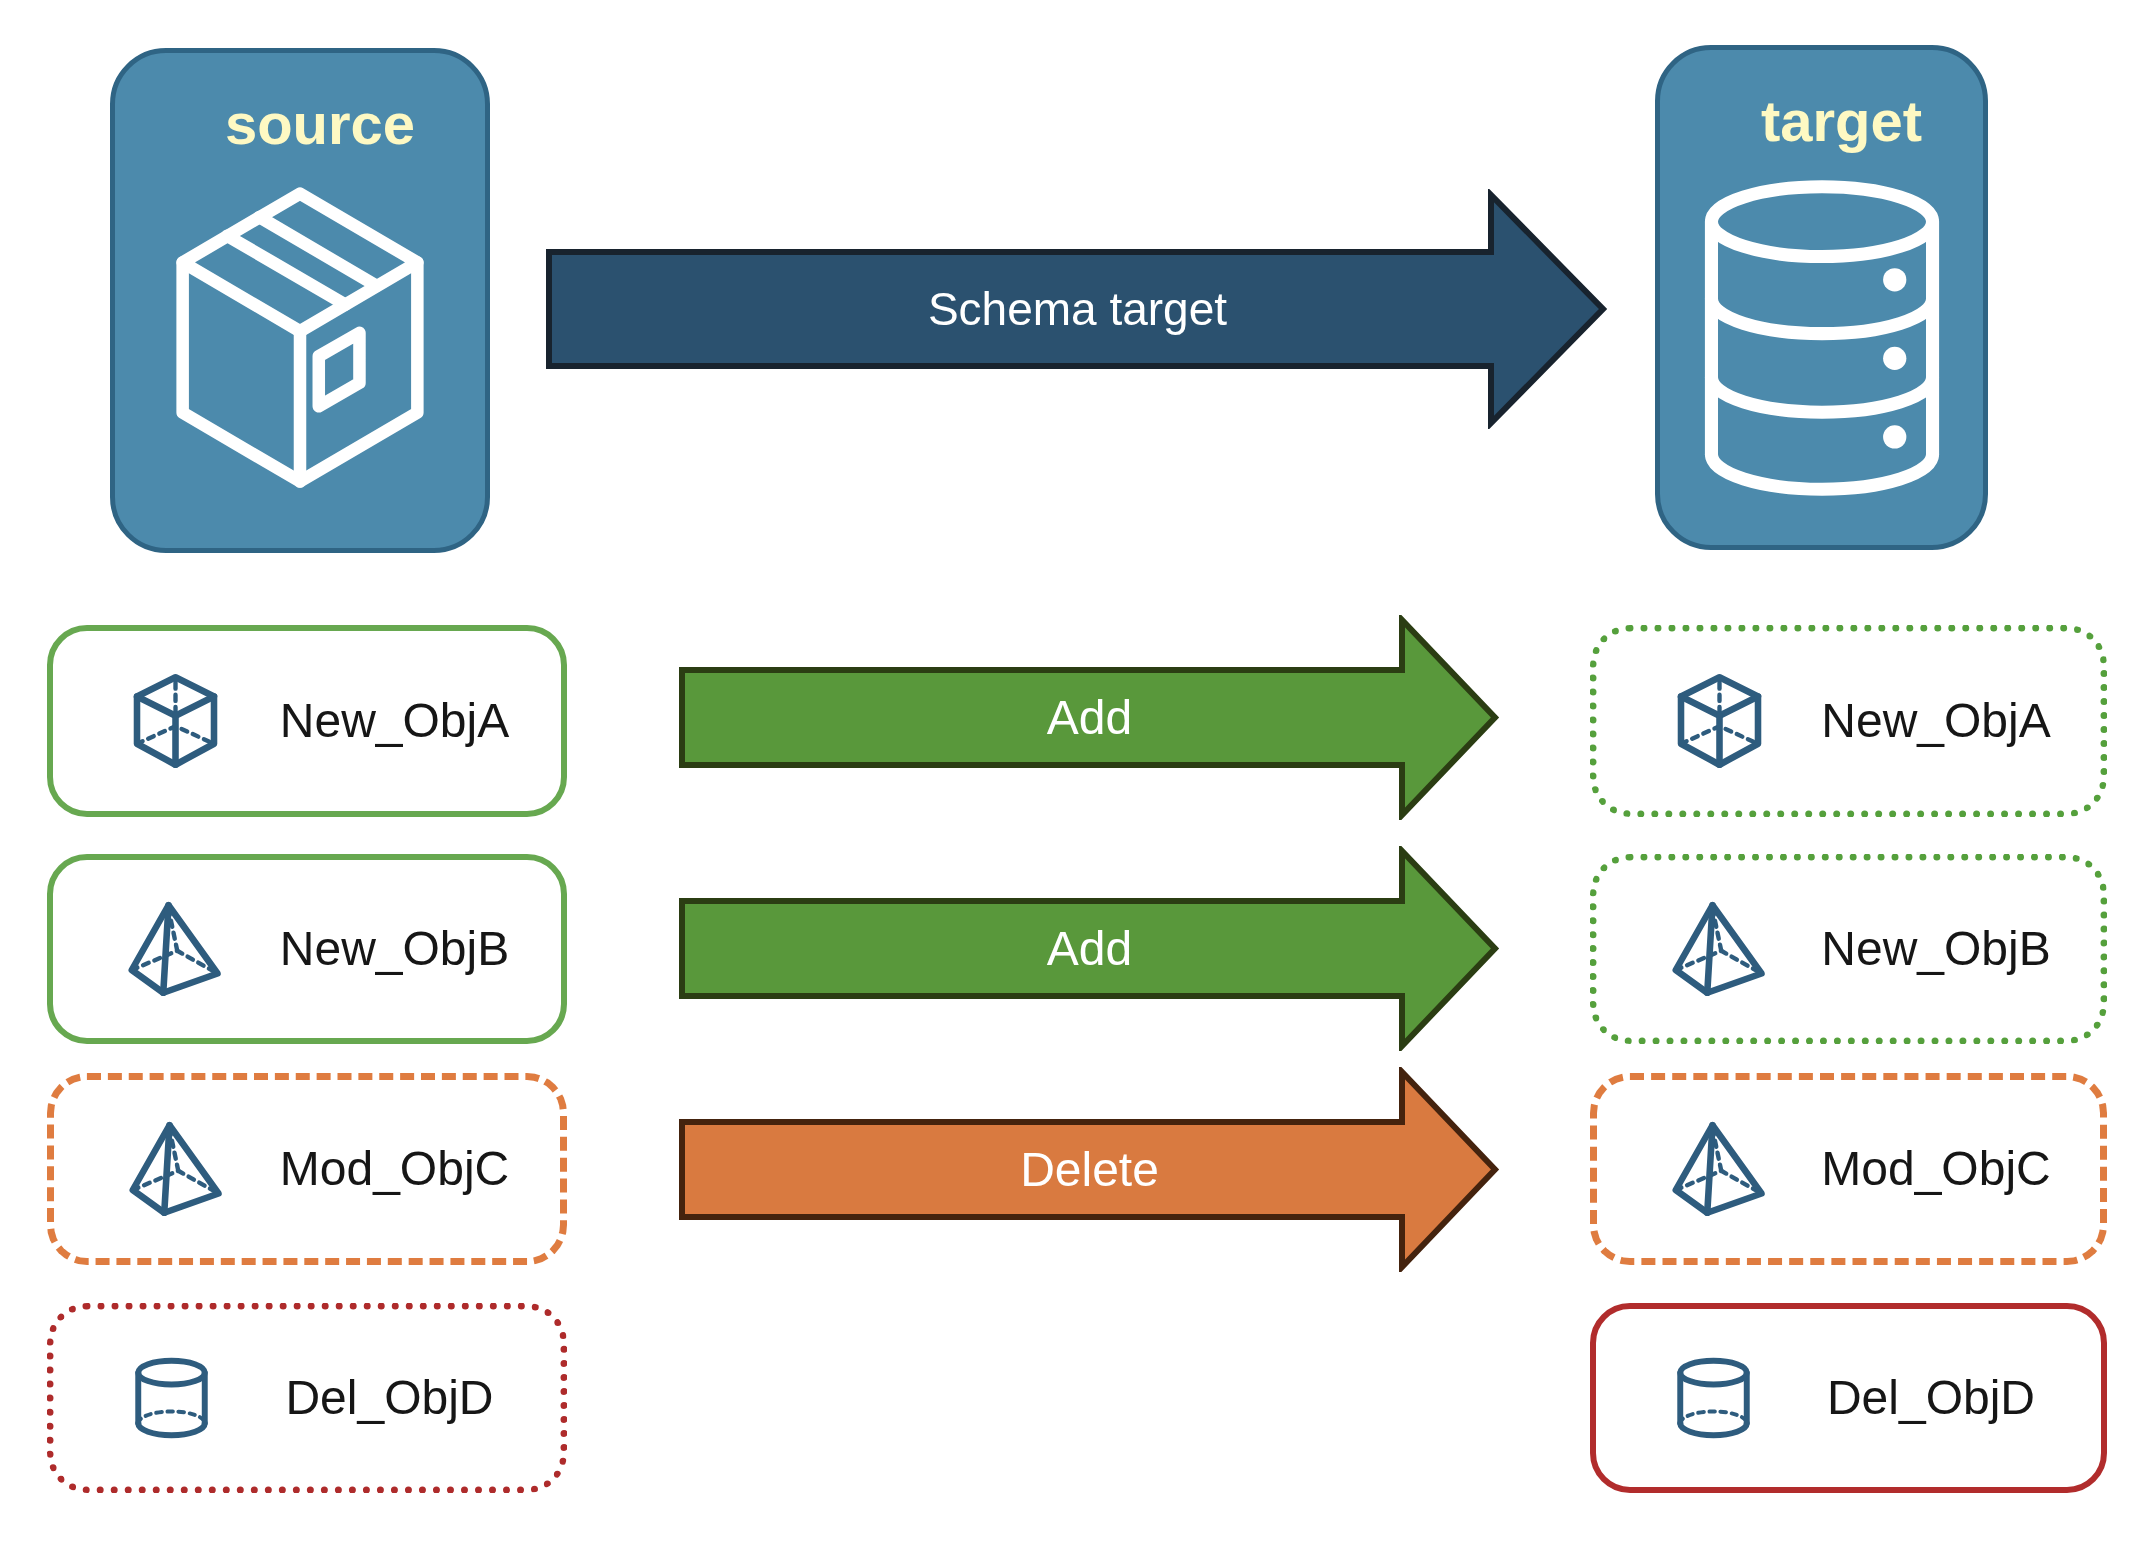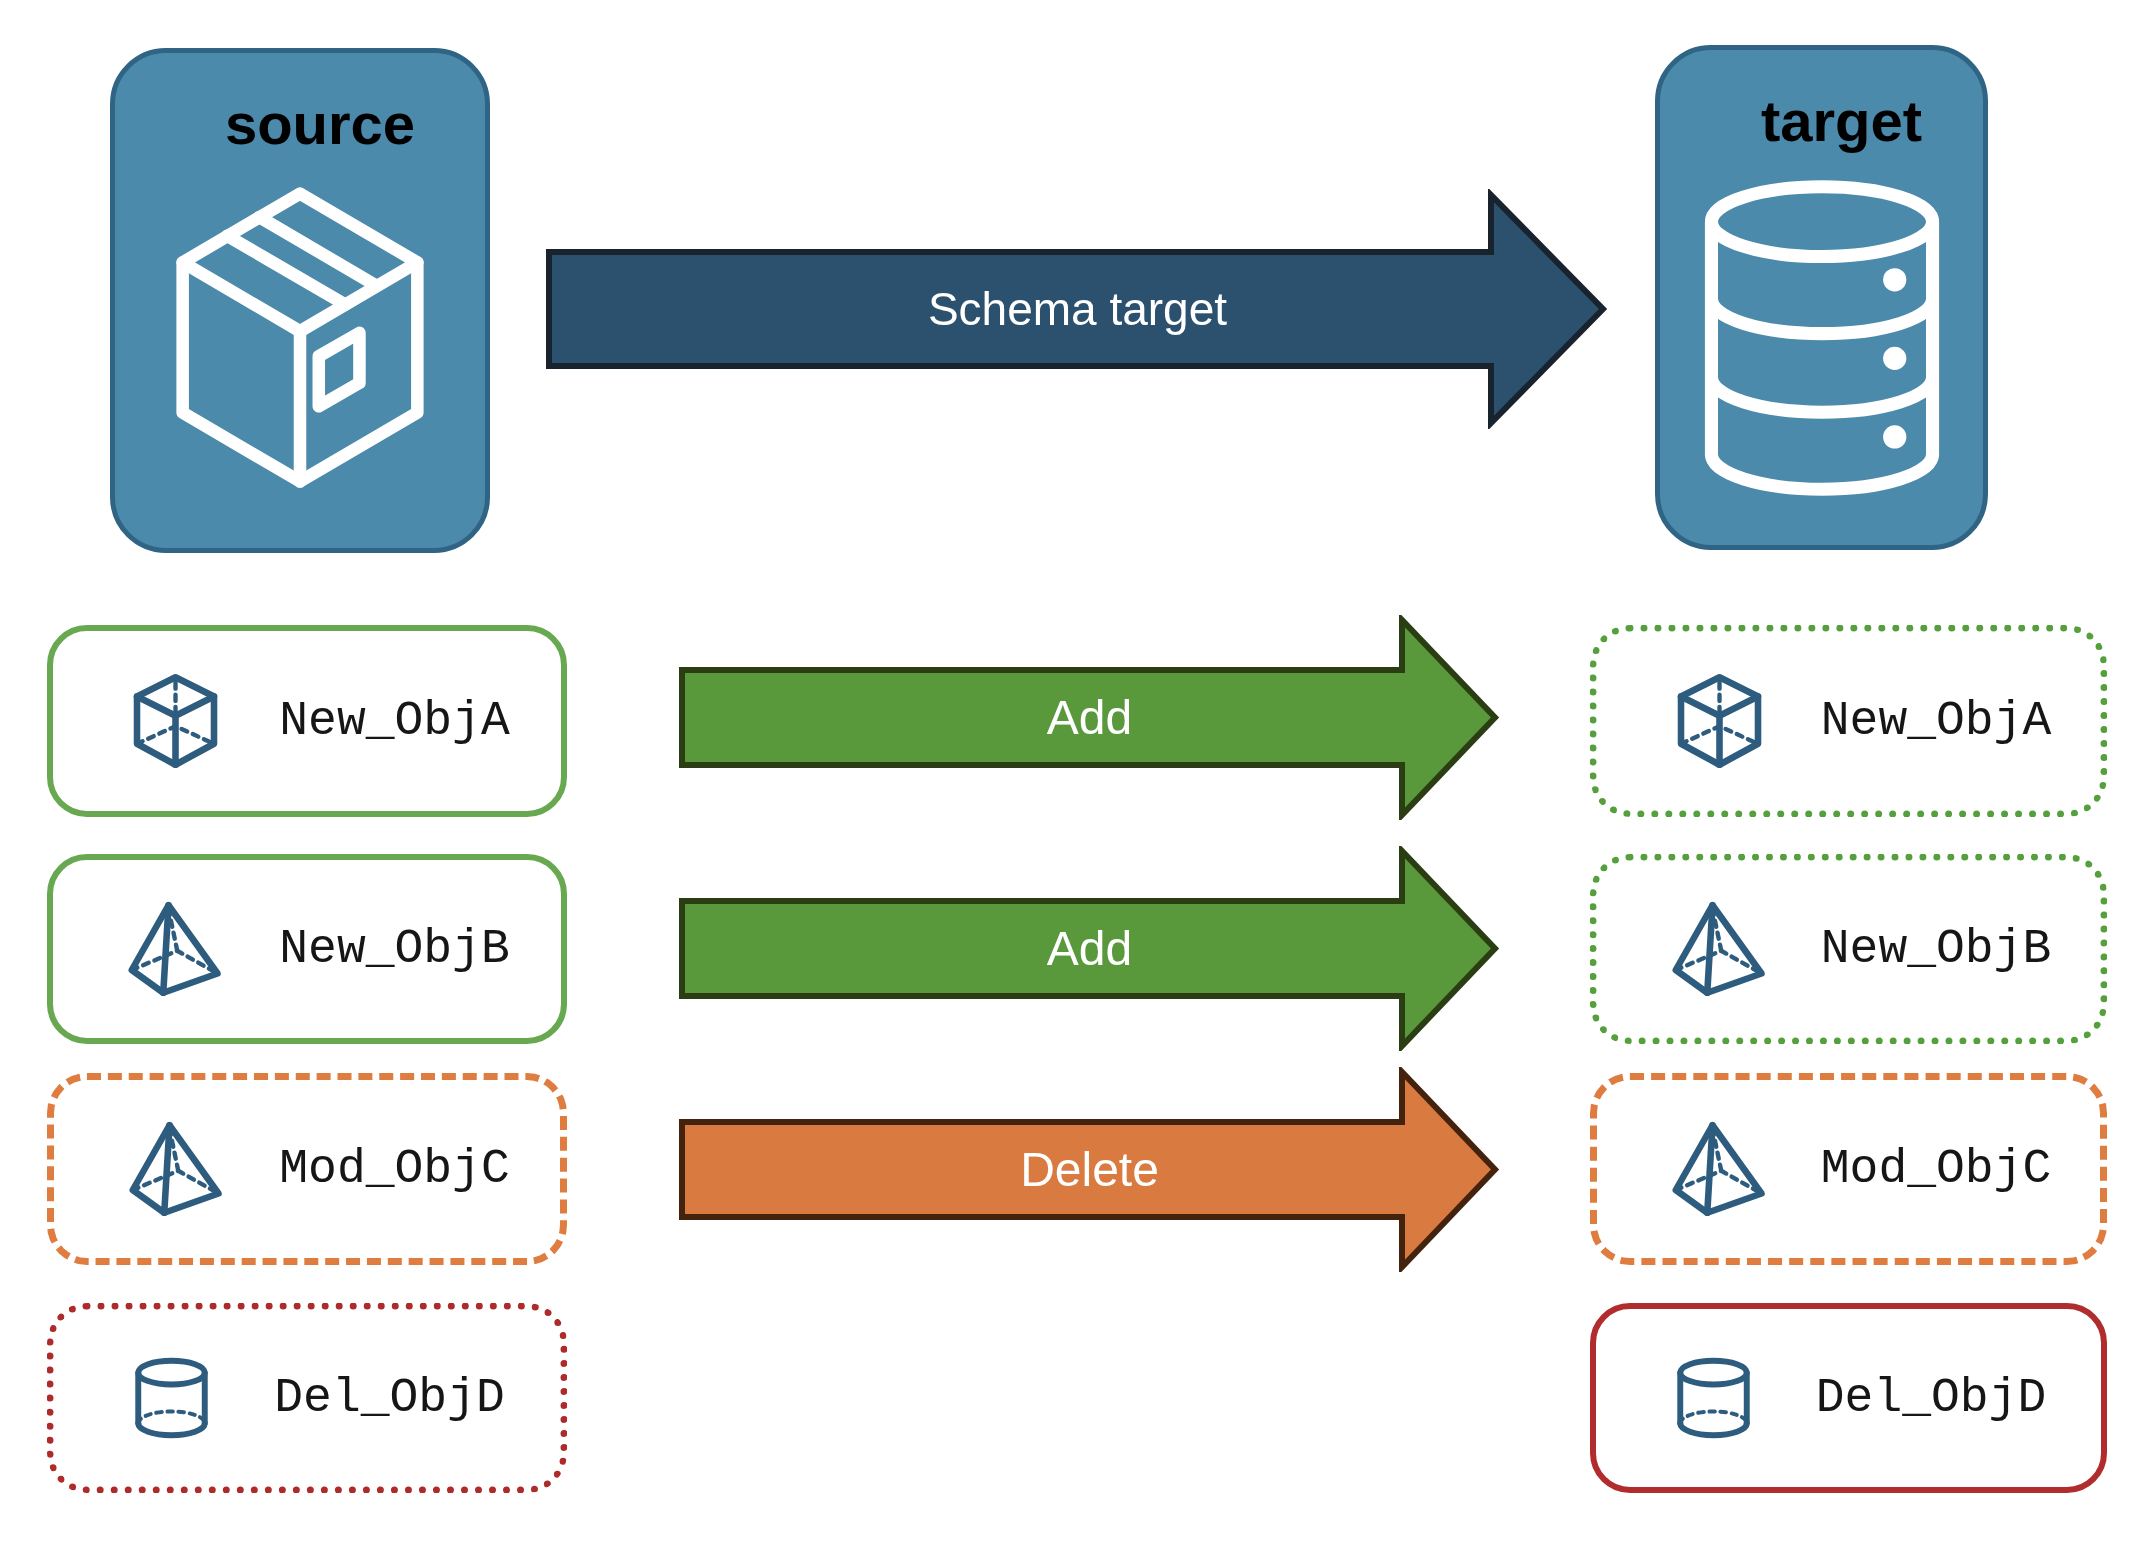--- a/index.html
+++ b/index.html
@@ -8,21 +8,21 @@
     font-family:"Liberation Sans", sans-serif; overflow:hidden;
   }
 
   
   .node {
     position:absolute; box-sizing:border-box;
     background:#4C8AAC; border:5px solid #2F6484; border-radius:56px;
     display:flex; flex-direction:column; align-items:center;
   }
   .node-title {
-    color:#000000; font-weight:bold; font-size:58px; line-height:1;
+    color:#fef9c3; font-weight:bold; font-size:58px; line-height:1;
     margin-top:42px;
     margin-left:40px;
   }
   .node-icon { margin-top:28px; }
 
   
   .arrow { position:absolute; }
   .arrow svg { display:block; }
   .arrow-label {
     position:absolute; inset:0; display:flex; align-items:center; justify-content:center;
@@ -30,21 +30,21 @@
   }
   .arrow-label.big { font-size:46px; }
   .poly-navy   { fill:#2B516F; stroke:#18232E; stroke-width:6; }
   .poly-green  { fill:#59983B; stroke:#2B3D13; stroke-width:6; }
   .poly-orange { fill:#D97A40; stroke:#44230E; stroke-width:6; }
   .poly-red    { fill:#AA2B2B; stroke:#390F12; stroke-width:6; }
 
   
   .obj-box {
     position:absolute; box-sizing:border-box; background:#ffffff;
-    border-radius:40px; display:flex; align-items:center; padding-left:70px;font-family:Liberation Mono, monospace;
+    border-radius:40px; display:flex; align-items:center; padding-left:70px;
   }
   .obj-box .obj-label {
     flex:1; text-align:center; font-size:48px; color:#161616; line-height:1.1;
   }
   .bs-solid-green   { border:6px solid  #67A850; }
   .bs-dotted-green  { border:7px dotted #55A03C; }
   .bs-dashed-orange { border:7px dashed #DF7C40; }
   .bs-dotted-red    { border:7px dotted #AE2B2B; }
   .bs-solid-red     { border:6px solid  #B12C2C; }
 

